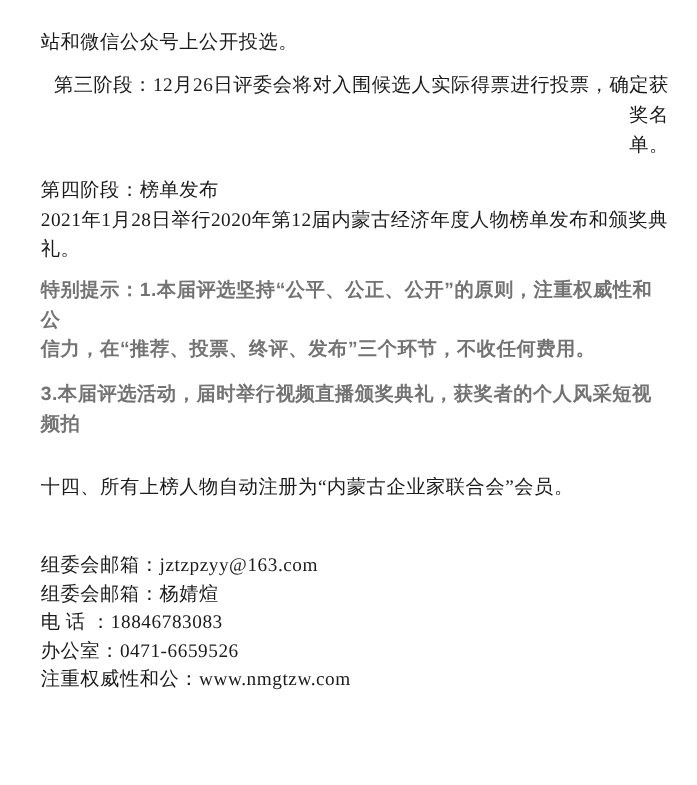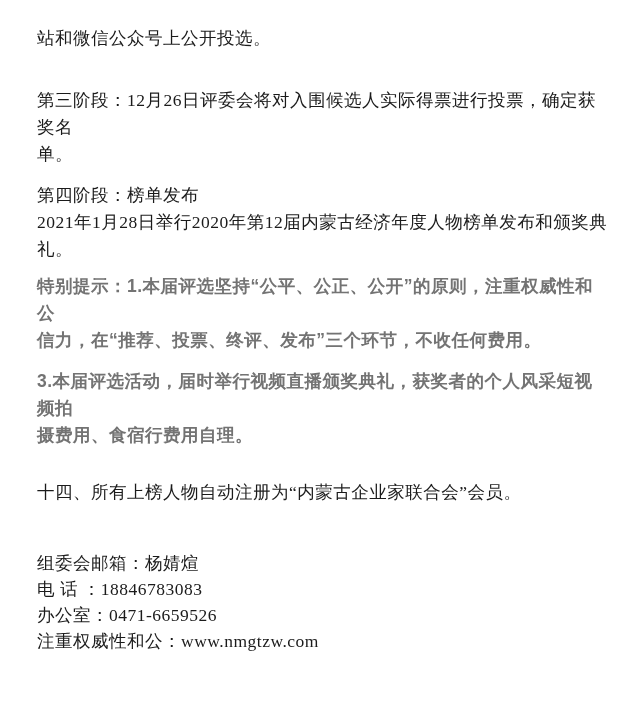--- a/index.html
+++ b/index.html
@@ -26,21 +26,21 @@
     line-height: 27px;
     color: #1b1b1b;
     letter-spacing: 0.5px;
   }
   .para .ln { display: block; }
   .bold {
     font-family: "Liberation Sans", "DejaVu Sans", sans-serif;
     font-weight: 700;
     color: #737373;
   }
-  .mt19 { margin-top: 35px; }
+  .mt19 { margin-top: 12px; text-align: right; }
   .mt14 { margin-top: 14px; }
   .mt10 { margin-top: 10px; }
   .mt16 { margin-top: 30px; }
   .contact {
     margin-top: 44px;
   }
   .contact .cline {
     margin: 0;
     font-size: 17.5px;
     line-height: 26px;
@@ -67,27 +67,27 @@
     <span class="ln">2021年1月28日举行2020年第12届内蒙古经济年度人物榜单发布和颁奖典礼。</span>
   </p>
 
   <p class="para bold mt10">
     <span class="ln">特别提示：1.本届评选坚持“公平、公正、公开”的原则，注重权威性和公</span>
     <span class="ln">信力，在“推荐、投票、终评、发布”三个环节，不收任何费用。</span>
   </p>
 
   <p class="para bold mt14">
     <span class="ln">3.本届评选活动，届时举行视频直播颁奖典礼，获奖者的个人风采短视频拍</span>
-    <span class="ln">摄费用、食宿行费用自理。</span>
   </p>
 
   <p class="para mt16">
     <span class="ln">十四、所有上榜人物自动注册为“内蒙古企业家联合会”会员。</span>
   </p>
 
   <div class="contact">
+    <p class="cline">组委会邮箱：jztzpzyy@163.com</p>
     <p class="cline">组委会邮箱：杨婧煊</p>
     <p class="cline">电 话 ：18846783083</p>
     <p class="cline">办公室：0471-6659526</p>
     <p class="cline">注重权威性和公：www.nmgtzw.com</p>
   </div>
 
 </div>
 
 </body></html>

